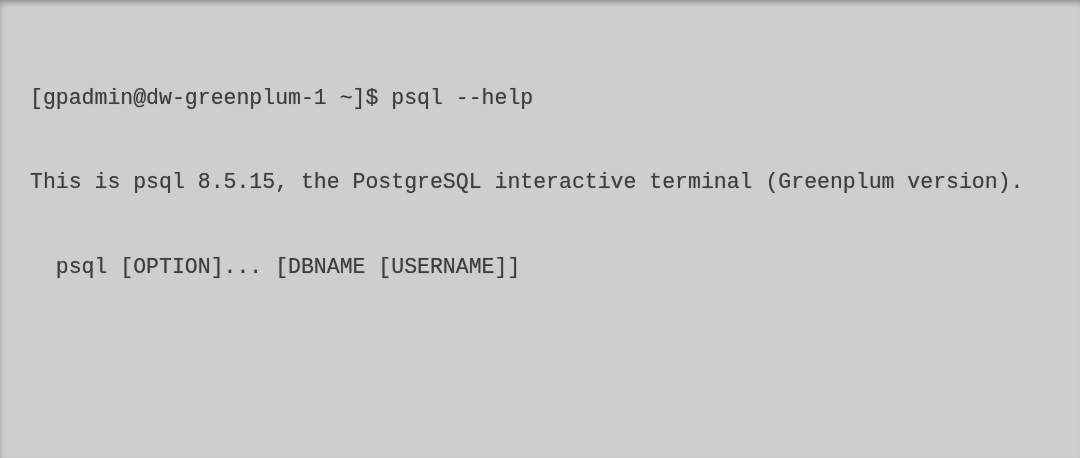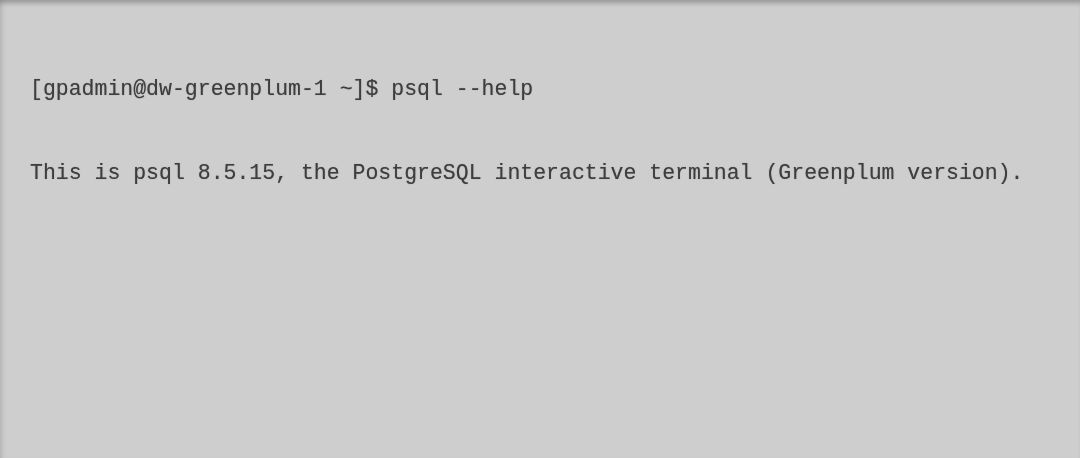--- a/index.html
+++ b/index.html
@@ -10,21 +10,21 @@
     width: 1080px;
     height: 458px;
     overflow: hidden;
     background: var(--background, #cecece);
   }
   .terminal {
     position: relative;
     width: 1080px;
     height: 458px;
     box-sizing: border-box;
-    padding: 18px 8px 0 30px;
+    padding: 27px 8px 0 30px;
     background-color: var(--background, #cecece);
     color: var(--text, #3e3e3e);
     font-family: "Liberation Mono", "DejaVu Sans Mono", monospace;
     font-size: 21.5px;
     line-height: 28.3px;
     white-space: pre;
     overflow: hidden;
     
     box-shadow:
       inset 0 6px 5px -3px rgba(105, 105, 105, 0.55),
@@ -35,20 +35,21 @@
     height: 28.3px;
     text-shadow: 0 0 0.9px rgba(62, 62, 62, 0.55);
   }
 </style>
 </head>
 <body>
 
 <div class="terminal">
   <div class="line">[gpadmin@dw-greenplum-1 ~]$ psql --help</div>
   <div class="line">This is psql 8.5.15, the PostgreSQL interactive terminal (Greenplum version).</div>
+  <div class="line">  psql [OPTION]... [DBNAME [USERNAME]]</div>
   <div class="line"></div>
   
   
   
   
   
   
   
   
   

